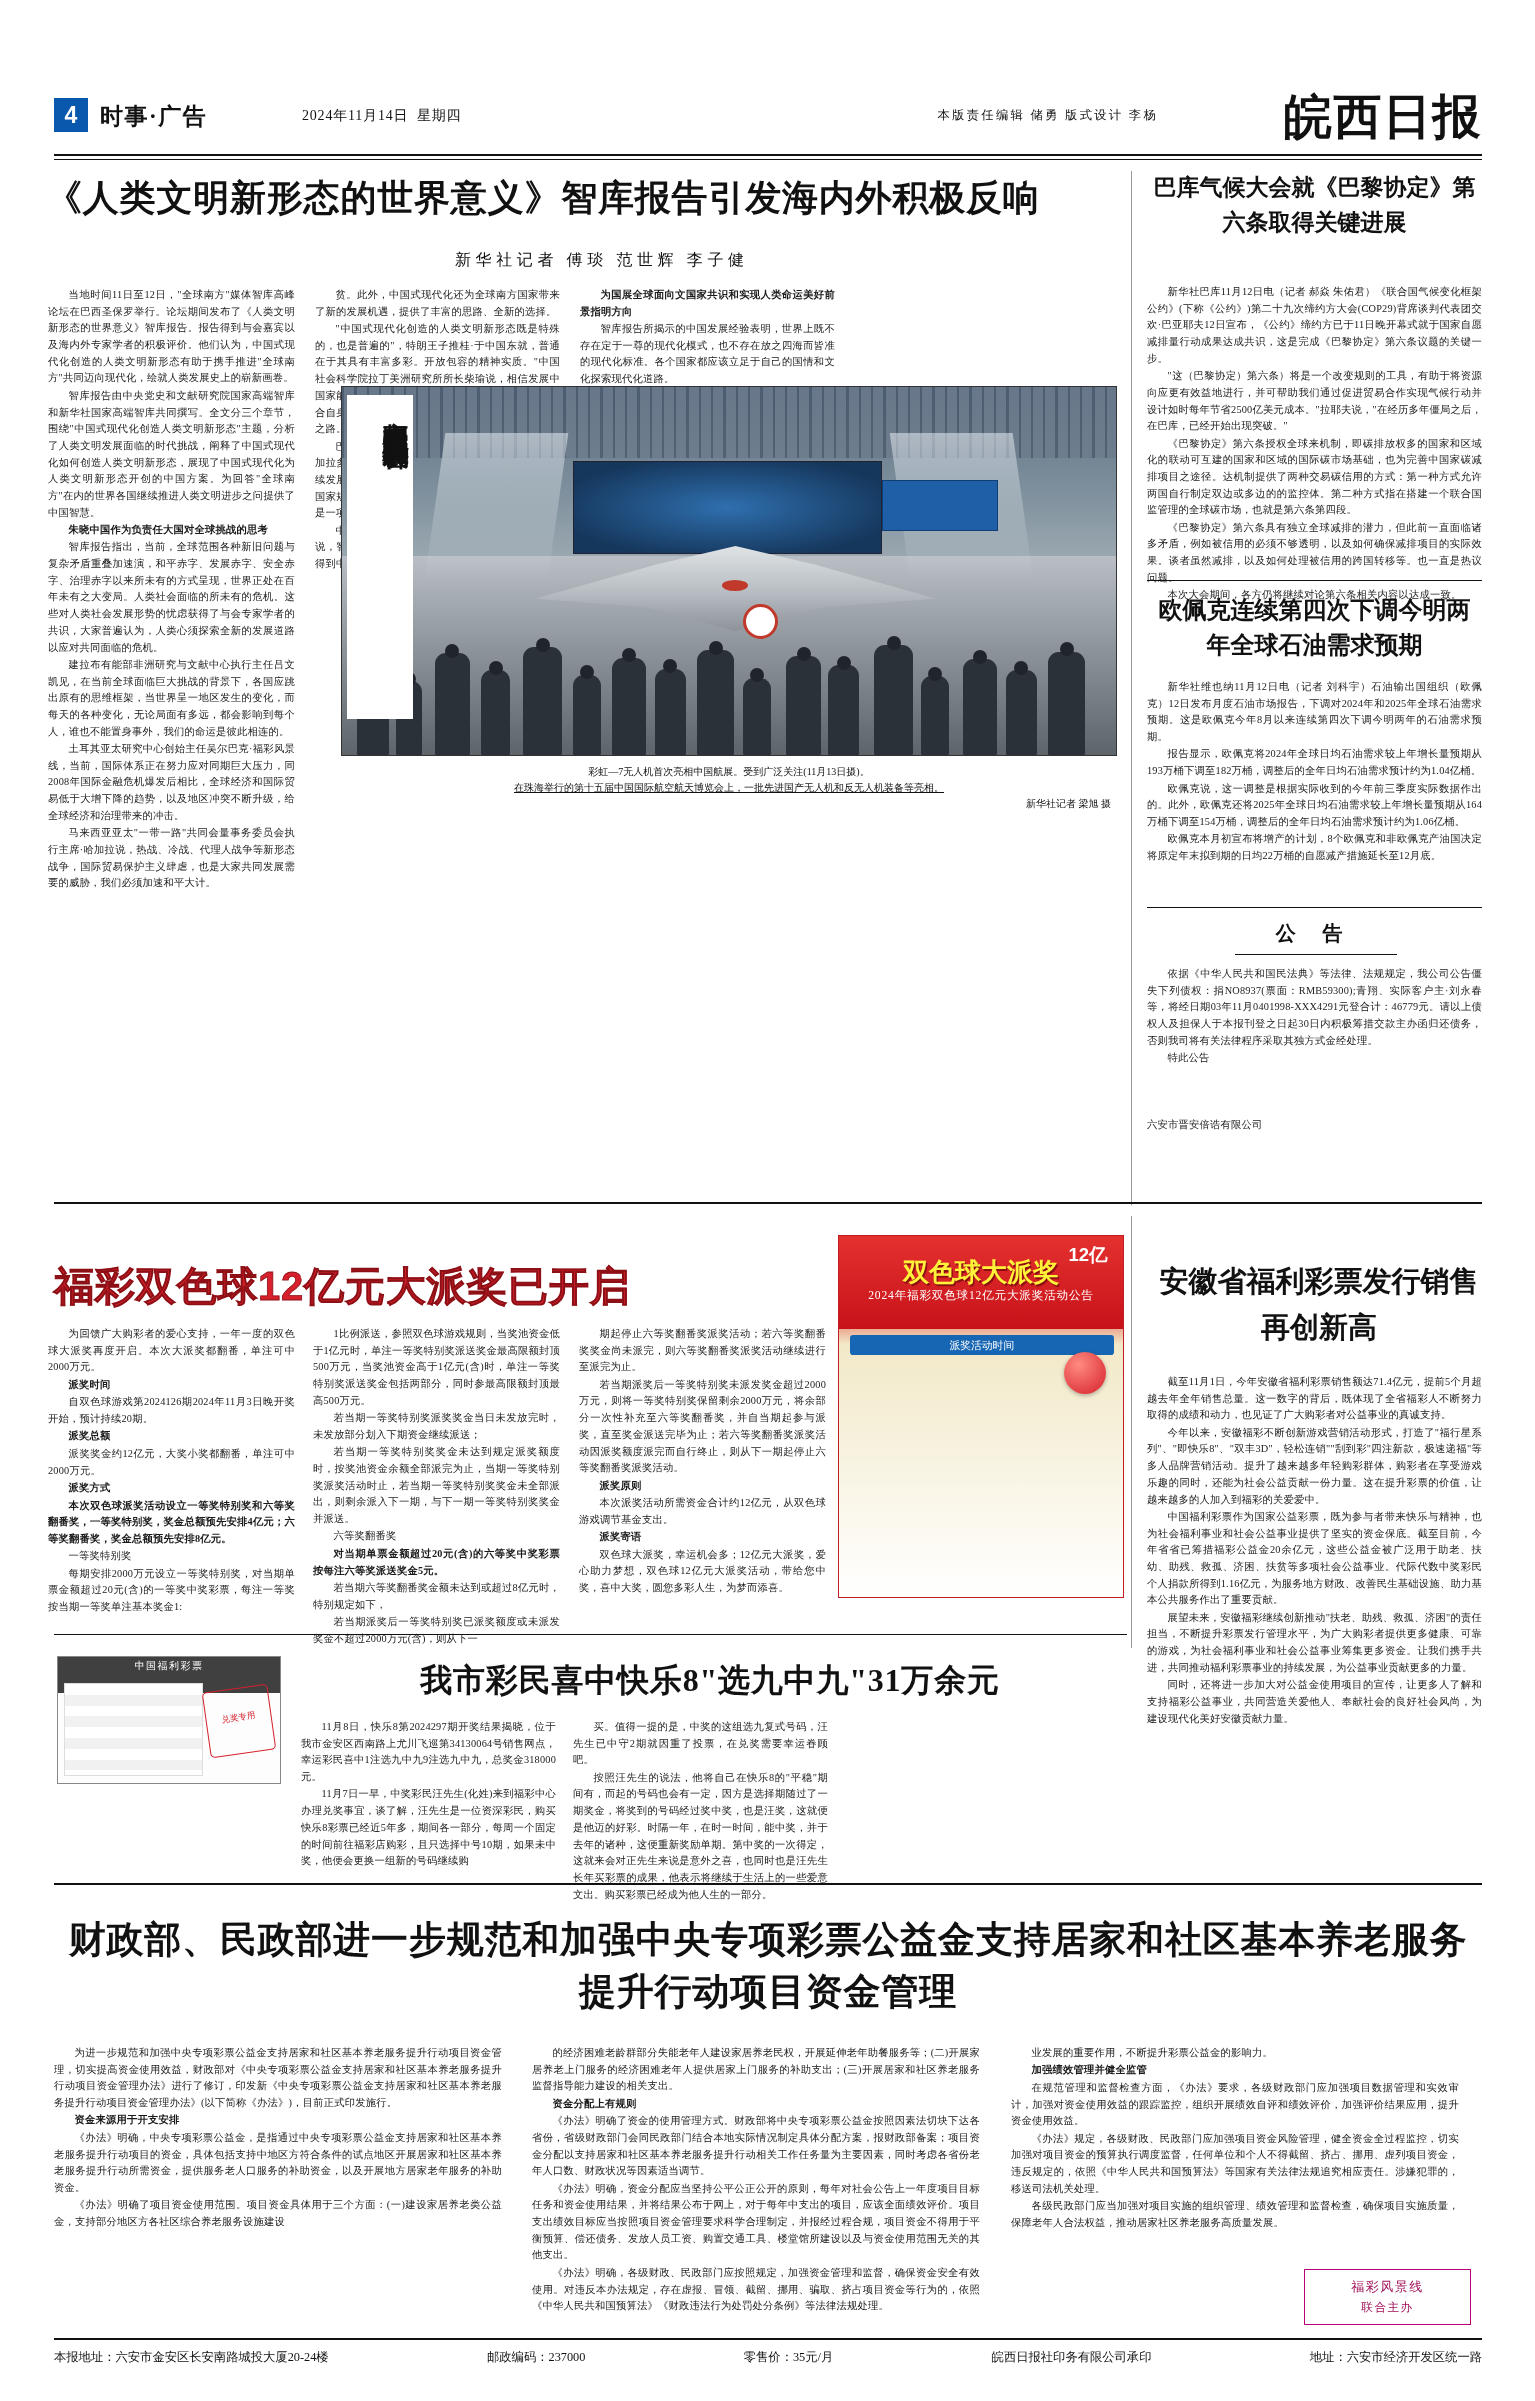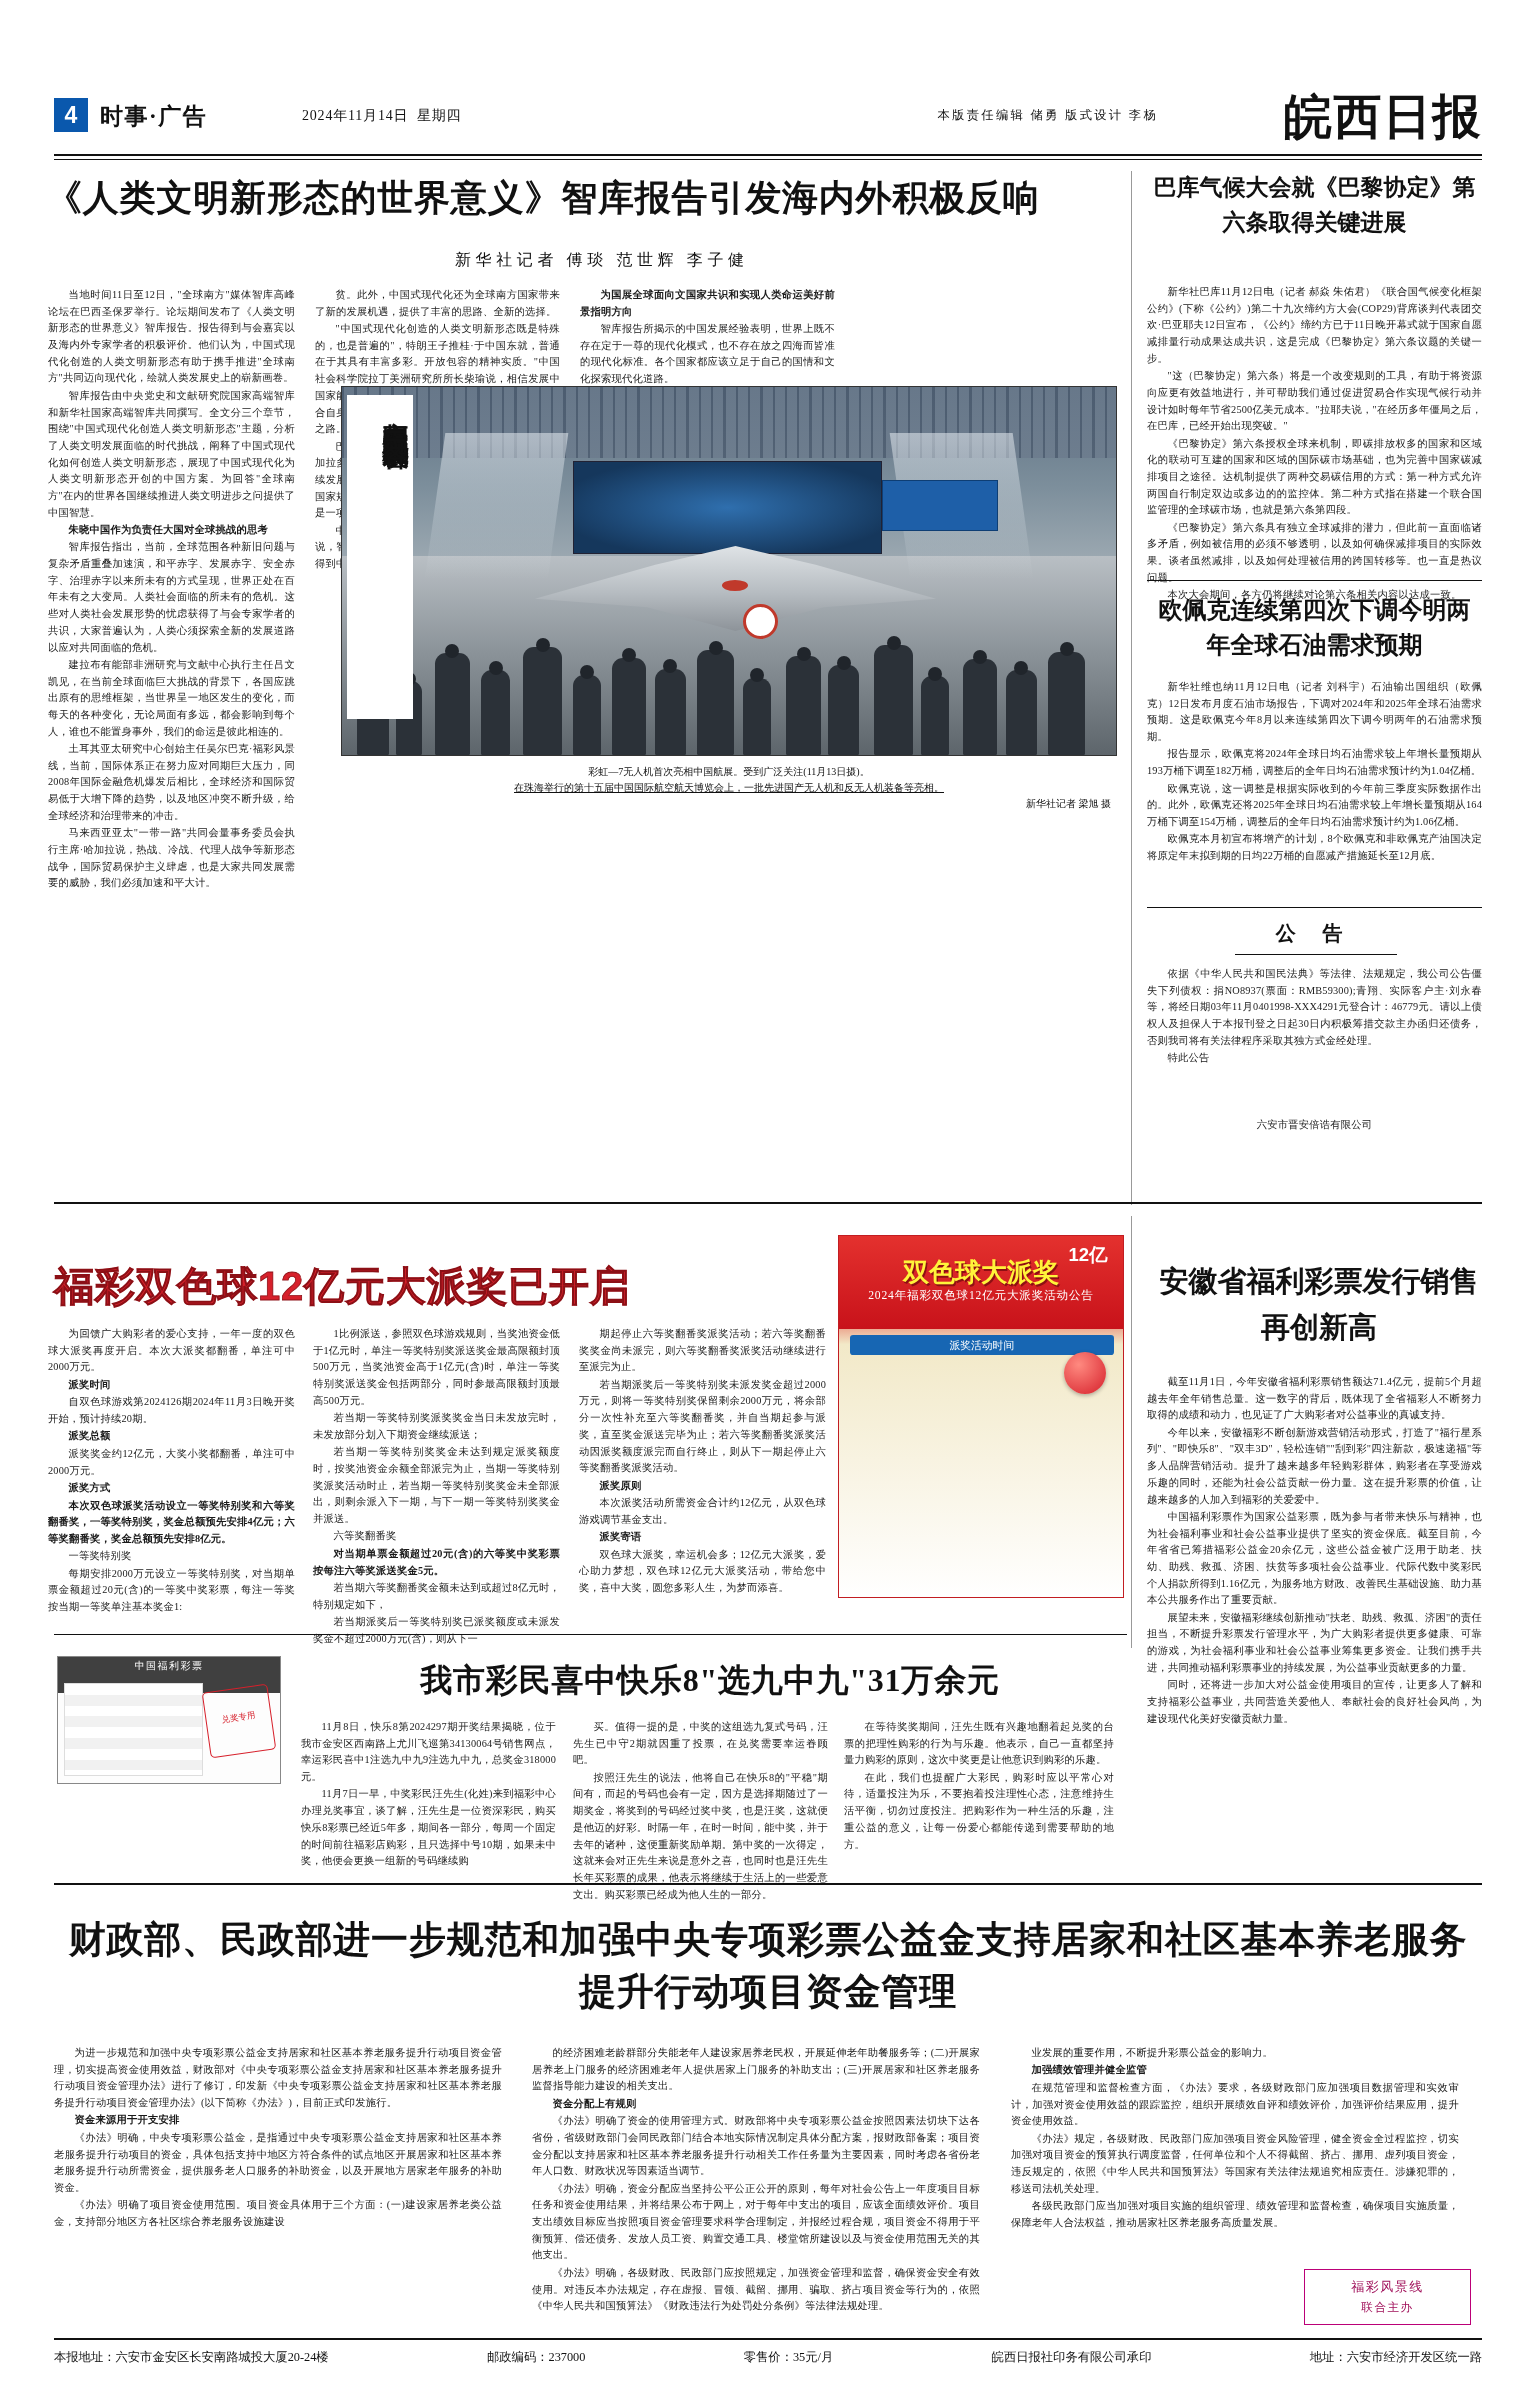--- a/index.html
+++ b/index.html
@@ -52,21 +52,21 @@
   
   .col {
     position:absolute;
     font-size:10.3px;
     line-height:1.62;
     text-align:justify;
     color:#1a1a1a;
     letter-spacing:0.2px;
   }
   .col p { margin:0 0 0.8px 0; text-indent:2em; }
-  .col p.sig { text-align:center; text-indent:0; }
+  .col p.sig { text-align:left; text-indent:0; }
   .sub-h { font-weight:bold; text-indent:0; }
 
   
   .vrule { position:absolute; width:0.8px; background:#999; }
   .hrule { position:absolute; height:0.8px; background:#111; }
   .hrule-thick { position:absolute; height:2.3px; background:#111; }
 
   
   .photo-box { position:absolute; left:341px; top:386px; width:776px; height:370px; border:0.8px solid #333; overflow:hidden; background:#6d7f8d; }
   .photo-title {
@@ -348,24 +348,20 @@
 
   <div class="mid-head">我市彩民喜中快乐8"选九中九"31万余元</div>
   <div class="col" id="k1" style="left:301px; top:1719px; width:255px; height:154px;">
       <p>11月8日，快乐8第2024297期开奖结果揭晓，位于我市金安区西南路上尤川飞巡第34130064号销售网点，幸运彩民喜中1注选九中九9注选九中九，总奖金318000元。</p>
       <p>11月7日一早，中奖彩民汪先生(化姓)来到福彩中心办理兑奖事宜，谈了解，汪先生是一位资深彩民，购买快乐8彩票已经近5年多，期间各一部分，每周一个固定的时间前往福彩店购彩，且只选择中号10期，如果未中奖，他便会更换一组新的号码继续购</p>
     </div>
   <div class="col" id="k2" style="left:573px; top:1719px; width:255px; height:154px;">
       <p>买。值得一提的是，中奖的这组选九复式号码，汪先生已中守2期就因重了投票，在兑奖需要幸运眷顾吧。</p>
       <p>按照汪先生的说法，他将自己在快乐8的"平稳"期间有，而起的号码也会有一定，因方是选择期随过了一期奖金，将奖到的号码经过奖中奖，也是汪奖，这就便是他迈的好彩。时隔一年，在时一时间，能中奖，并于去年的诸种，这便重新奖励单期。第中奖的一次得定，这就来会对正先生来说是意外之喜，也同时也是汪先生长年买彩票的成果，他表示将继续于生活上的一些爱意文出。购买彩票已经成为他人生的一部分。</p>
     </div>
-  <div class="col" id="k3" style="left:844px; top:1719px; width:270px; height:154px;">
-      <p>在等待奖奖期间，汪先生既有兴趣地翻着起兑奖的台票的把理性购彩的行为与乐趣。他表示，自己一直都坚持量力购彩的原则，这次中奖更是让他意识到购彩的乐趣。</p>
-      <p>在此，我们也提醒广大彩民，购彩时应以平常心对待，适量投注为乐，不要抱着投注理性心态，注意维持生活平衡，切勿过度投注。把购彩作为一种生活的乐趣，注重公益的意义，让每一份爱心都能传递到需要帮助的地方。</p>
-    </div>
 
   <div class="hrule-thick" style="left:54px; top:1883px; width:1428px;"></div>
 
   <div class="bot-head">财政部、民政部进一步规范和加强中央专项彩票公益金支持居家和社区基本养老服务提升行动项目资金管理</div>
 
   <div class="col" id="b1" style="left:54px; top:2045px; width:448px; height:278px;">
       <p>为进一步规范和加强中央专项彩票公益金支持居家和社区基本养老服务提升行动项目资金管理，切实提高资金使用效益，财政部对《中央专项彩票公益金支持居家和社区基本养老服务提升行动项目资金管理办法》进行了修订，印发新《中央专项彩票公益金支持居家和社区基本养老服务提升行动项目资金管理办法》(以下简称《办法》)，目前正式印发施行。</p>
       <p class="sub-h">资金来源用于开支安排</p>
       <p>《办法》明确，中央专项彩票公益金，是指通过中央专项彩票公益金支持居家和社区基本养老服务提升行动项目的资金，具体包括支持中地区方符合条件的试点地区开展居家和社区基本养老服务提升行动所需资金，提供服务老人口服务的补助资金，以及开展地方居家老年服务的补助资金。</p>
       <p>《办法》明确了项目资金使用范围。项目资金具体用于三个方面：(一)建设家居养老类公益金，支持部分地区方各社区综合养老服务设施建设</p>

